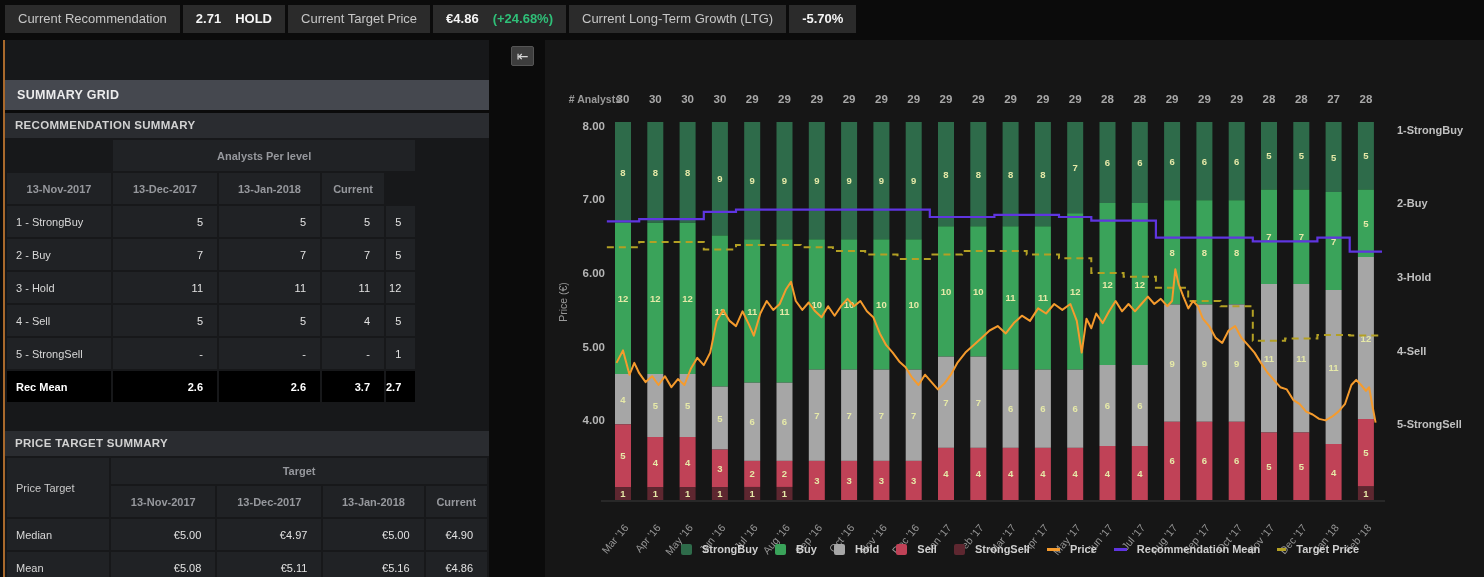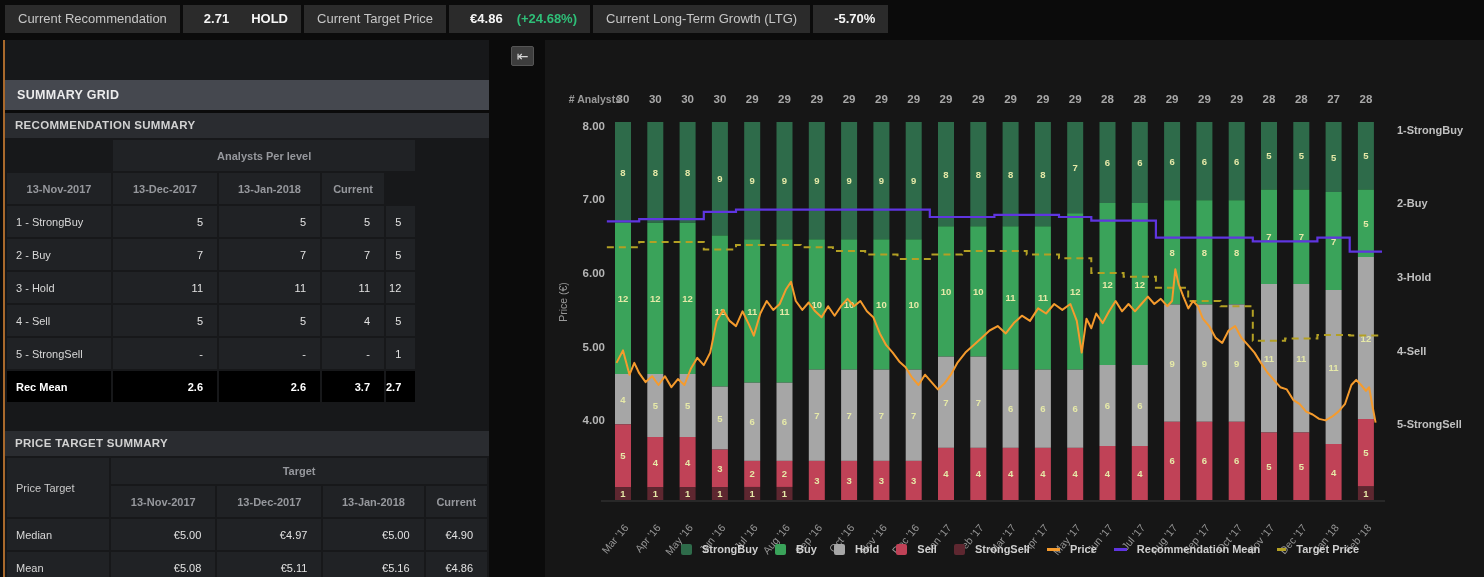--- a/index.html
+++ b/index.html
@@ -2,21 +2,21 @@
 <html><head>
 <meta charset="utf-8">
 <style>
   html,body{margin:0;padding:0;background:#0b0b0b;width:1484px;height:577px;
     font-family:"Liberation Sans",sans-serif;overflow:hidden;position:relative;}
   .abs{position:absolute;}
   
   #top-bar{left:5px;top:5px;height:28px;display:flex;gap:3px;}
   .tb-box{background:#2b2b2b;height:28px;line-height:28px;padding:0 13px;
     font-size:13px;color:#c6c6c6;display:flex;gap:14px;white-space:nowrap;}
-  .tb-val{color:#f5f5f5;font-weight:bold;margin-left:8px;}
+  .tb-val{color:#f5f5f5;font-weight:bold;}
   .tb-green{color:#2fbf78;font-weight:bold;text-align:right;}
   
   #left-panel{left:3px;top:40px;width:486px;height:537px;background:#17181a;
     border-left:2px solid #a9692c;box-sizing:border-box;}
   .panel-title{height:30px;background:#45484f;color:#ececec;font-weight:bold;
     font-size:12.5px;line-height:30px;padding-left:12px;letter-spacing:.3px;
     border-bottom:3px solid #0b0b0b;margin-top:40px;}
   .section-title{height:25px;background:#2a2c30;color:#d2d2d2;font-weight:bold;
     font-size:11.5px;line-height:25px;padding-left:10px;letter-spacing:.3px;}
   table{border-collapse:separate;border-spacing:2px;margin-left:0px;}

